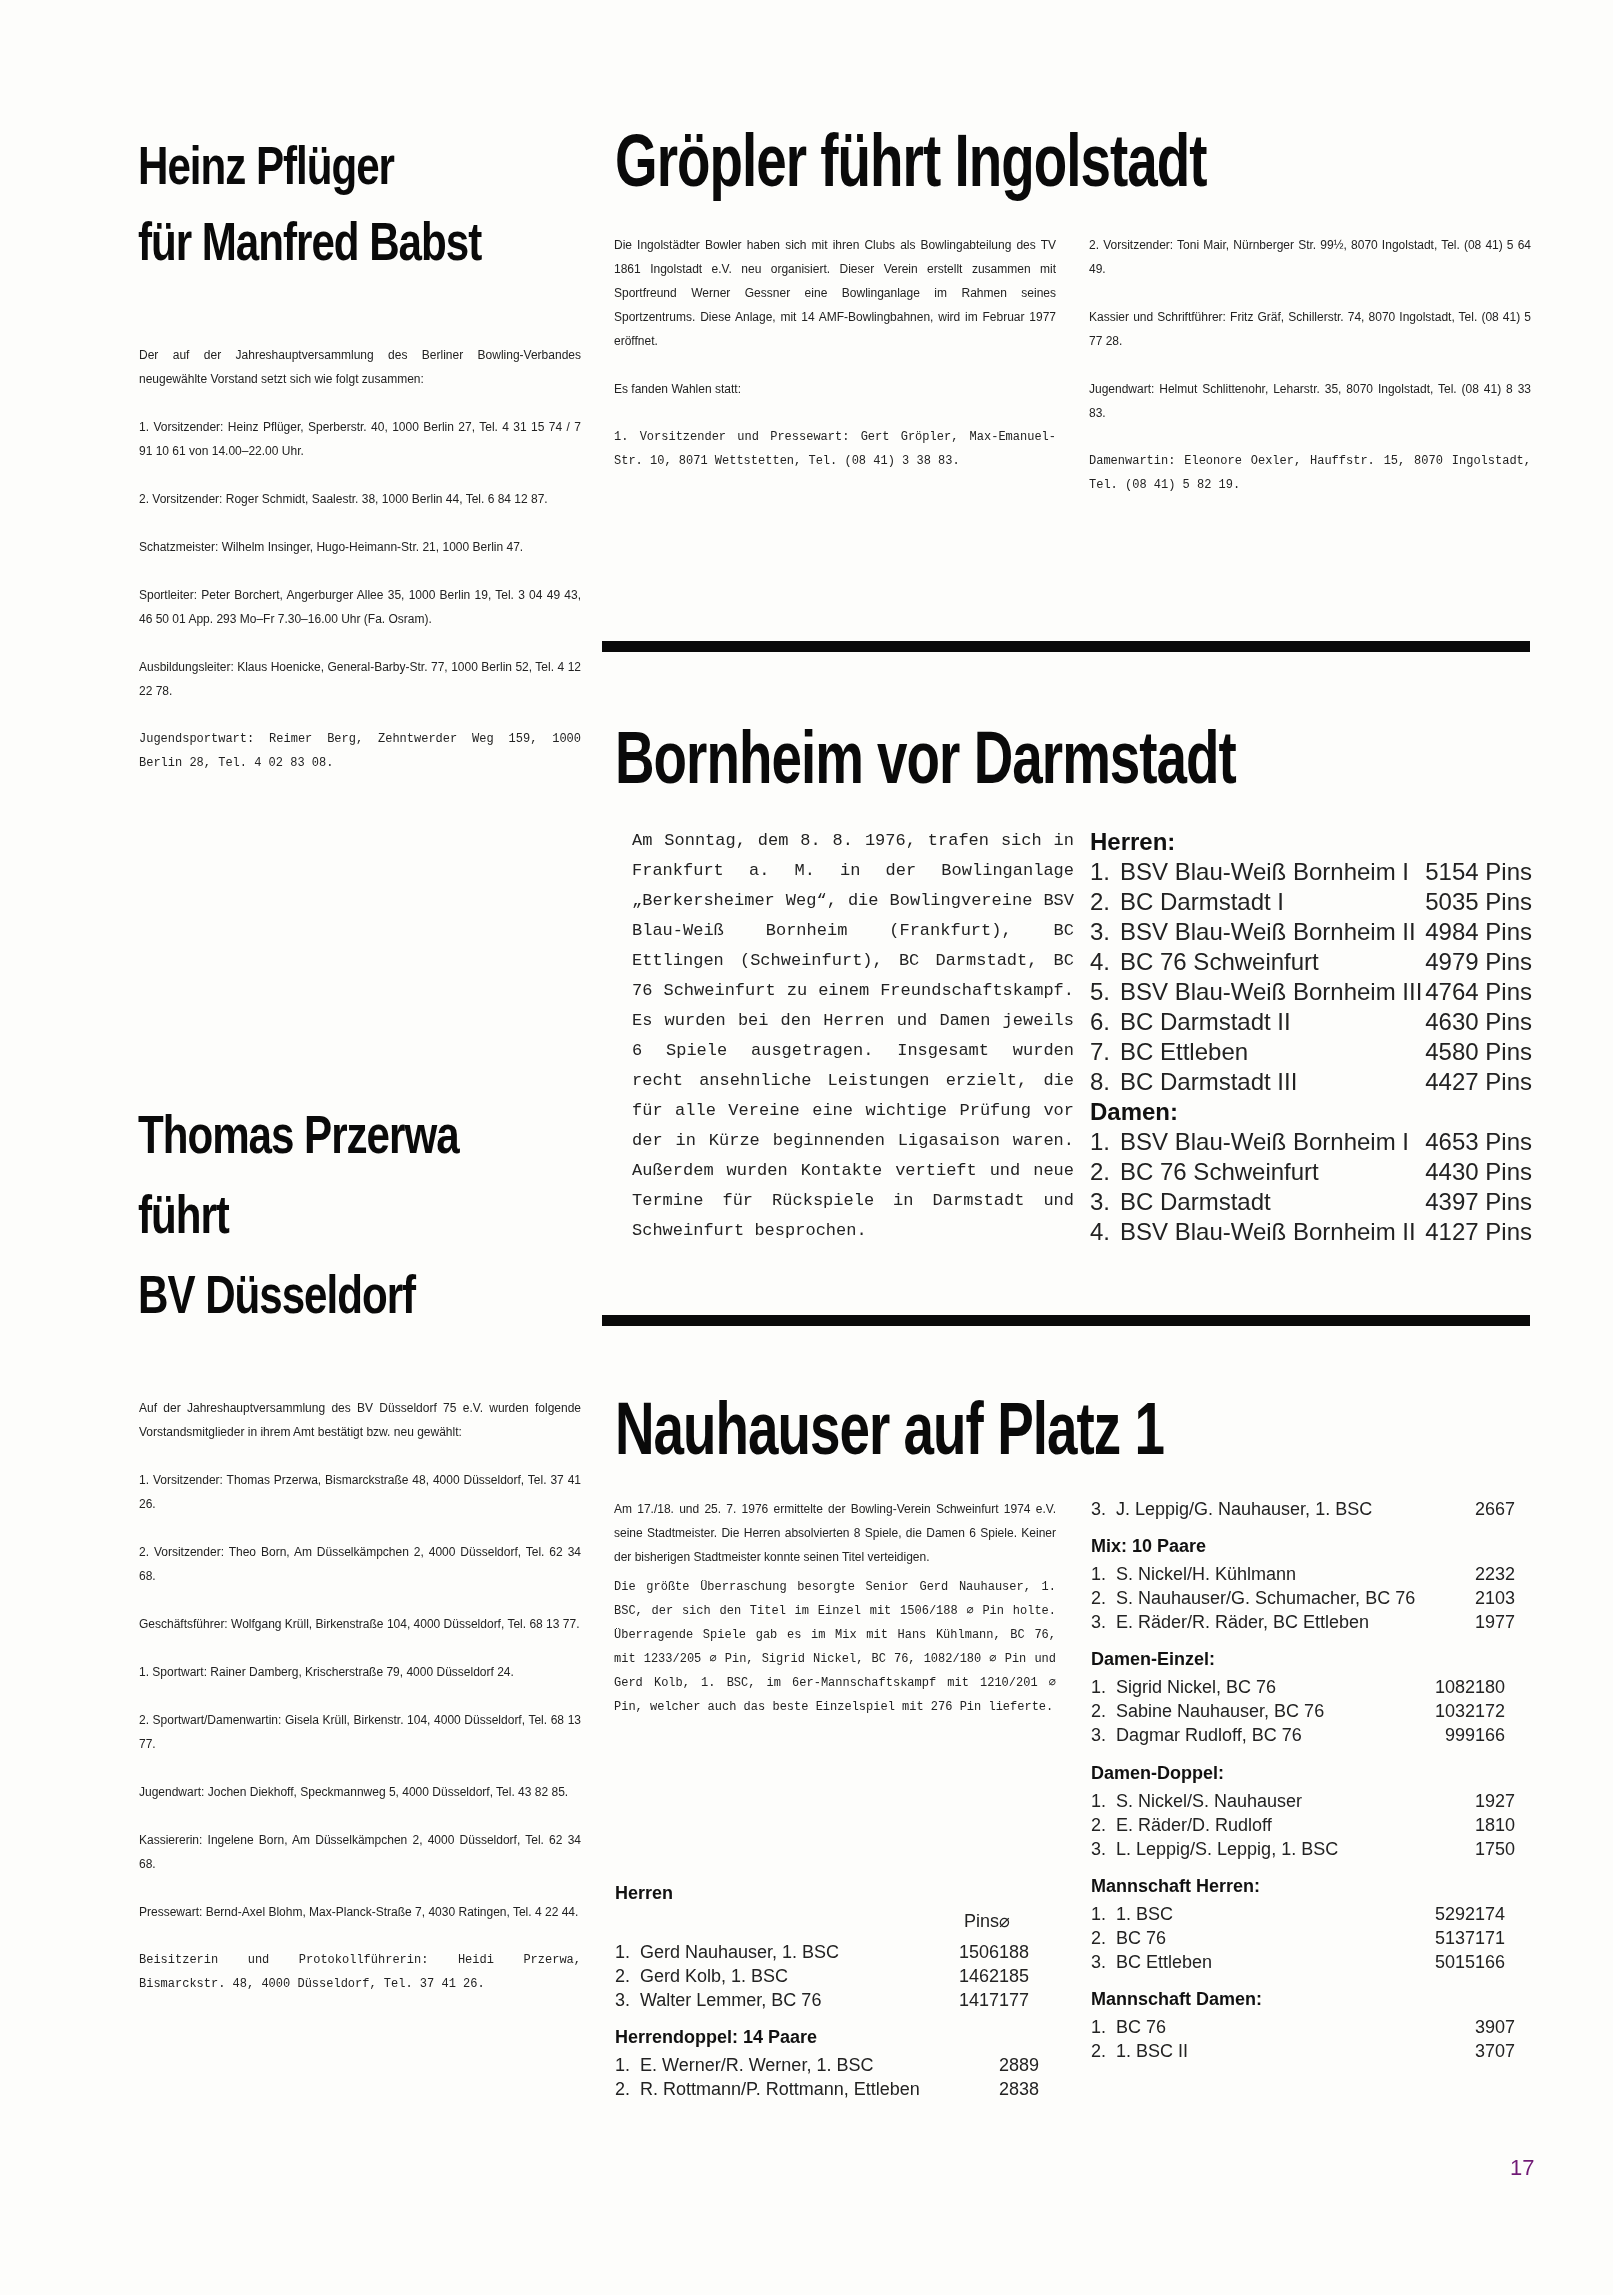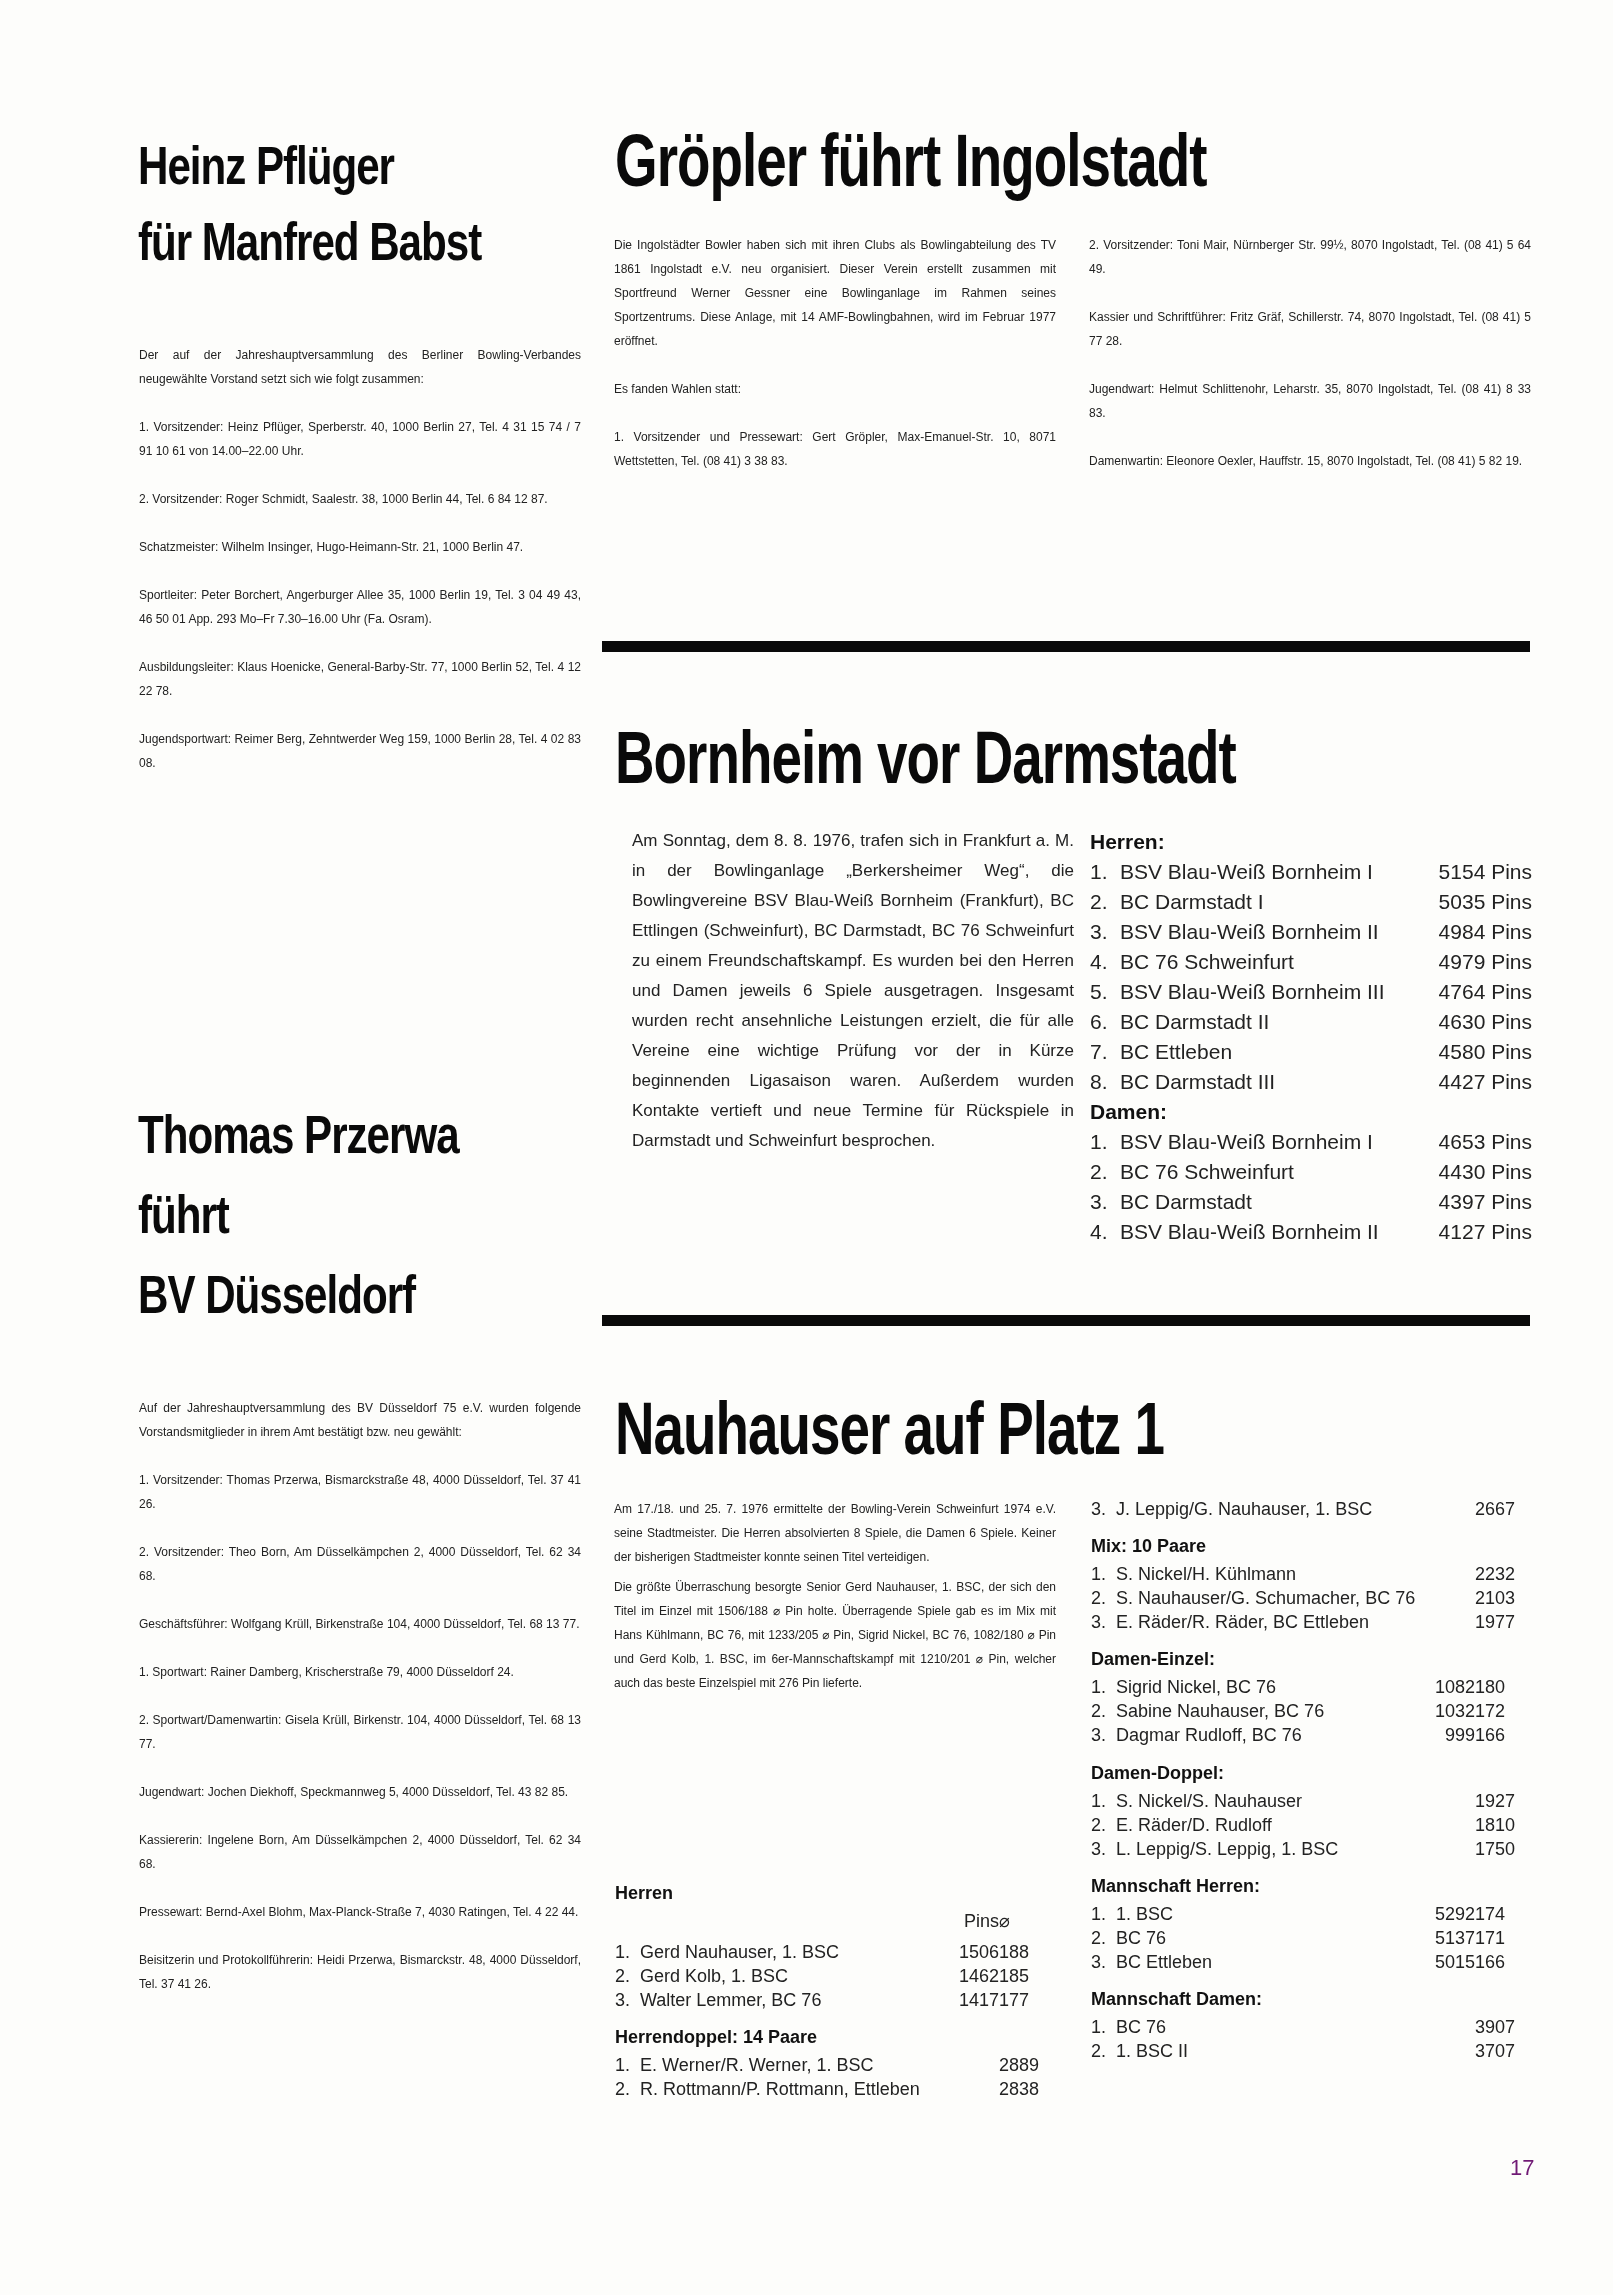--- a/index.html
+++ b/index.html
@@ -20,25 +20,25 @@
 
   .col {
     position: absolute;
     font-size: 12px;
     line-height: 24px;
     color: #222;
     text-align: justify;
     hyphens: manual;
   }
   .col p { margin-bottom: 24px; }
-  .col p:last-child { margin-bottom: 0; }
+  .col p:last-child { margin-bottom: 0; font-family: Liberation Mono, monospace; }
 
   .rule { position: absolute; height: 11.2px; background: #0a0a0a; }
 
-  .results { position: absolute; font-size: 21px; line-height: 30px; color: #222; }
+  .results { position: absolute; font-size: 24px; line-height: 30px; color: #222; }
   .results .sec-label { font-weight: bold; color: #111; }
   .results .row { display: flex; }
   .results .rank { width: 30px; }
   .results .team { flex: 1; }
   .results .pins { text-align: right; white-space: nowrap; }
 
   .tbl { position: absolute; font-size: 18px; line-height: 24px; color: #222; font-family: "Liberation Sans", sans-serif; }
   .tbl .sec-label { font-weight: bold; color: #111; margin-top: 13.2px; margin-bottom: 4px; }
   .tbl .sec-label.first { margin-top: 0; }
   .tbl .row { display: flex; }

